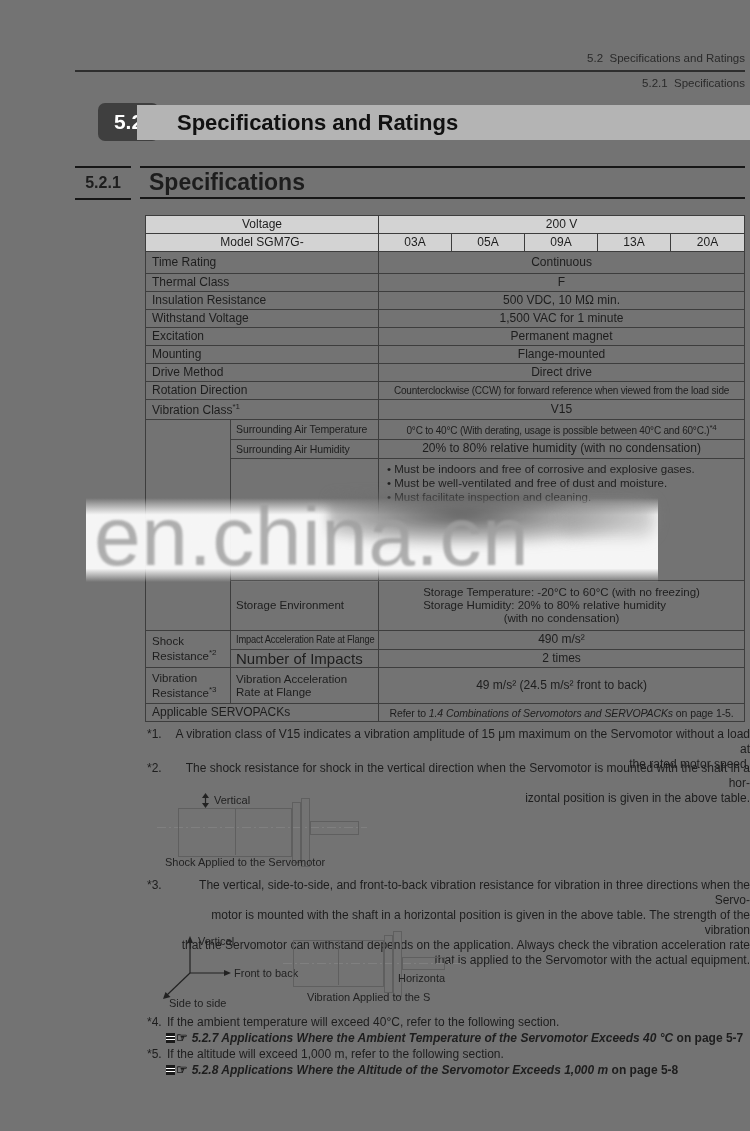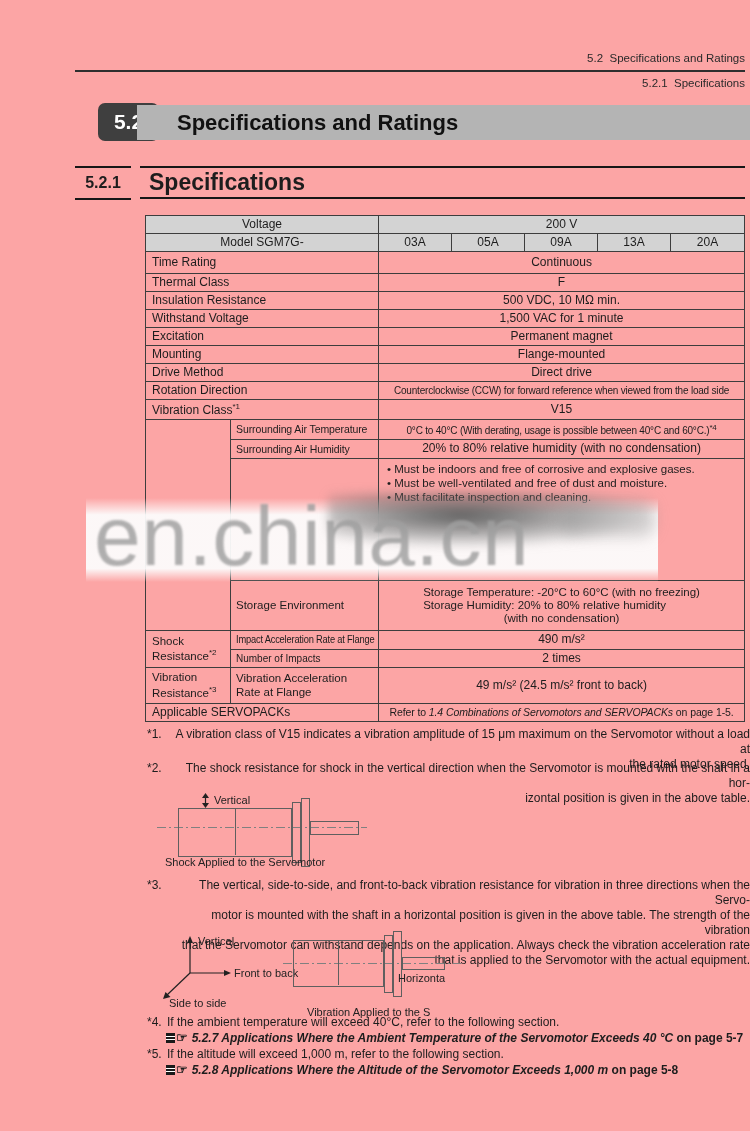--- a/index.html
+++ b/index.html
@@ -1,16 +1,16 @@
 <!DOCTYPE html>
 <html><head>
 <meta charset="utf-8">
 <style>
   html,body { margin:0; padding:0; background:#ffffff; }
-  .page { position:relative; width:750px; height:1131px; background:#fca5a5;
+  .page { position:relative; width:750px; height:1131px; background:#737373;
           font-family:"Liberation Sans", sans-serif; color:#1d1d1d; overflow:hidden; }
   .abs { position:absolute; }
 
   
   .crumb { font-size:11.5px; color:#2a2a2a; white-space:pre; }
   .rule-top { height:2px; background:#2e2e2e; }
 
   .sec-box { background:#3f3f3f; color:#fff; font-weight:bold; font-size:21px;
              border-radius:7px; text-align:center; line-height:38px; }
   .sec-bar { background:#b4b4b4; color:#111; font-weight:bold; font-size:22px;
@@ -170,21 +170,21 @@
     </tr>
     <tr style="height:19px">
       <td class="grp" rowspan="2">
         <div>Shock</div>
         <div><span>Resistance</span><sup>*2</sup></div>
       </td>
       <td class="sub cond"><span class="squeeze">Impact Acceleration Rate at Flange</span></td>
       <td class="val" colspan="5">490 m/s²</td>
     </tr>
     <tr style="height:18px">
-      <td class="sub" style="font-size:10px">Number of Impacts</td>
+      <td class="sub" style="font-size:15px">Number of Impacts</td>
       <td class="val" colspan="5">2 times</td>
     </tr>
     <tr style="height:36px">
       <td class="grp">
         <div>Vibration</div>
         <div><span>Resistance</span><sup>*3</sup></div>
       </td>
       <td class="sub" style="font-size:11.5px">
         <div>Vibration Acceleration</div>
         <div>Rate at Flange</div>
@@ -251,21 +251,21 @@
     <div class="abs dg-label" style="top:5px; left:43px;">Vertical</div>
     <div class="abs dg-label" style="top:37px; left:79px;">Front to back</div>
     <div class="abs dg-label" style="top:67px; left:14px;">Side to side</div>
     <div class="abs centerline" style="top:33px; left:128px; width:178px;"></div>
     <div class="abs mbody" style="top:10px; left:138px; width:89px; height:45px;"></div>
     <div class="abs mline" style="top:11px; left:183px; height:44px;"></div>
     <div class="abs mflange" style="top:5px; left:229px; width:7px; height:56px;"></div>
     <div class="abs mflange" style="top:1px; left:238px; width:7px; height:64px;"></div>
     <div class="abs mshaft" style="top:27px; left:247px; width:41px; height:11px;"></div>
     <div class="abs dg-label" style="top:42px; left:243px;">Horizonta</div>
-    <div class="abs caption" style="top:61px; left:152px;margin-top:15px;">Vibration Applied to the S</div>
+    <div class="abs caption" style="top:61px; left:152px;">Vibration Applied to the S</div>
   </div>
 
   <div class="abs fn-marker" style="top:1015px; left:147px;">*4.</div>
   <div class="abs fn-line" style="top:1015px; left:167px;">If the ambient temperature will exceed 40°C, refer to the following section.</div>
   <div class="abs ref-line" style="top:1030px; left:166px;">
     <span class="ref-book"></span><span class="ref-hand">☞</span><span class="ref-sec">5.2.7 Applications Where the Ambient Temperature of the Servomotor Exceeds 40 °C</span><span> on page 5-7</span>
   </div>
 
   <div class="abs fn-marker" style="top:1047px; left:147px;">*5.</div>
   <div class="abs fn-line" style="top:1047px; left:167px;">If the altitude will exceed 1,000 m, refer to the following section.</div>

